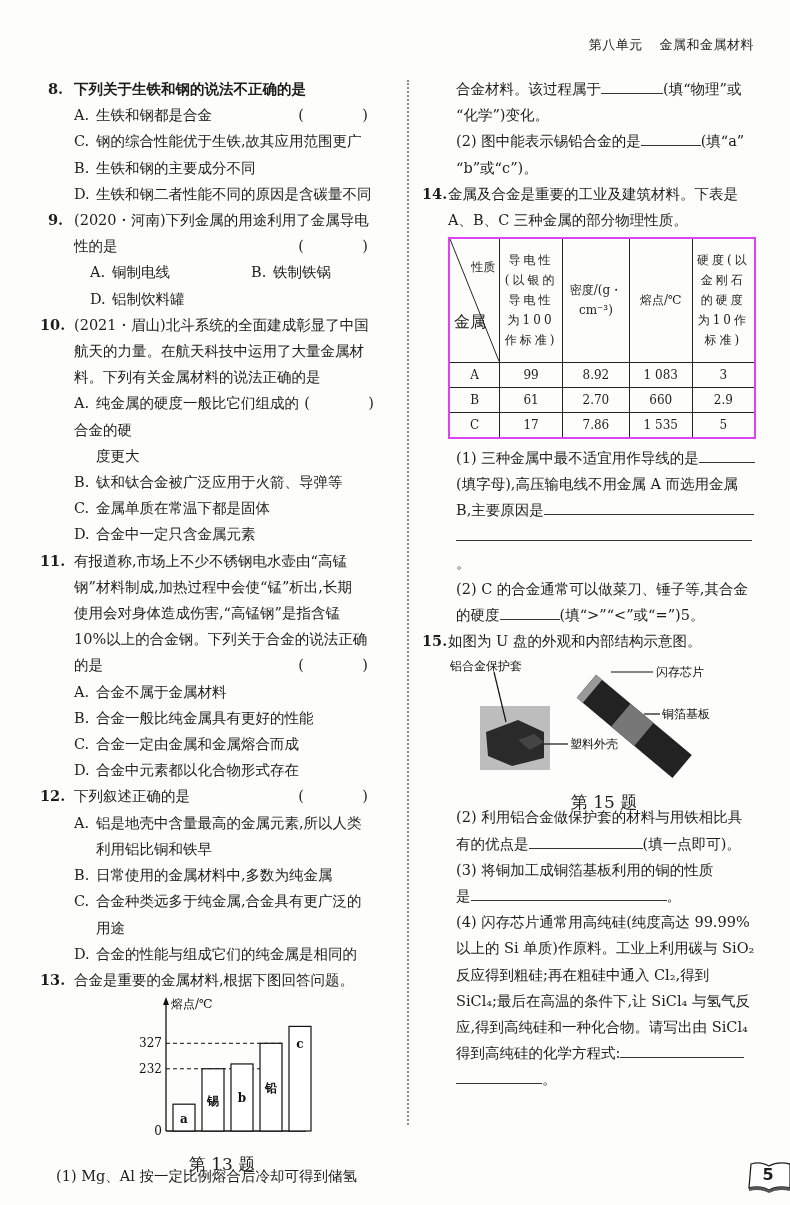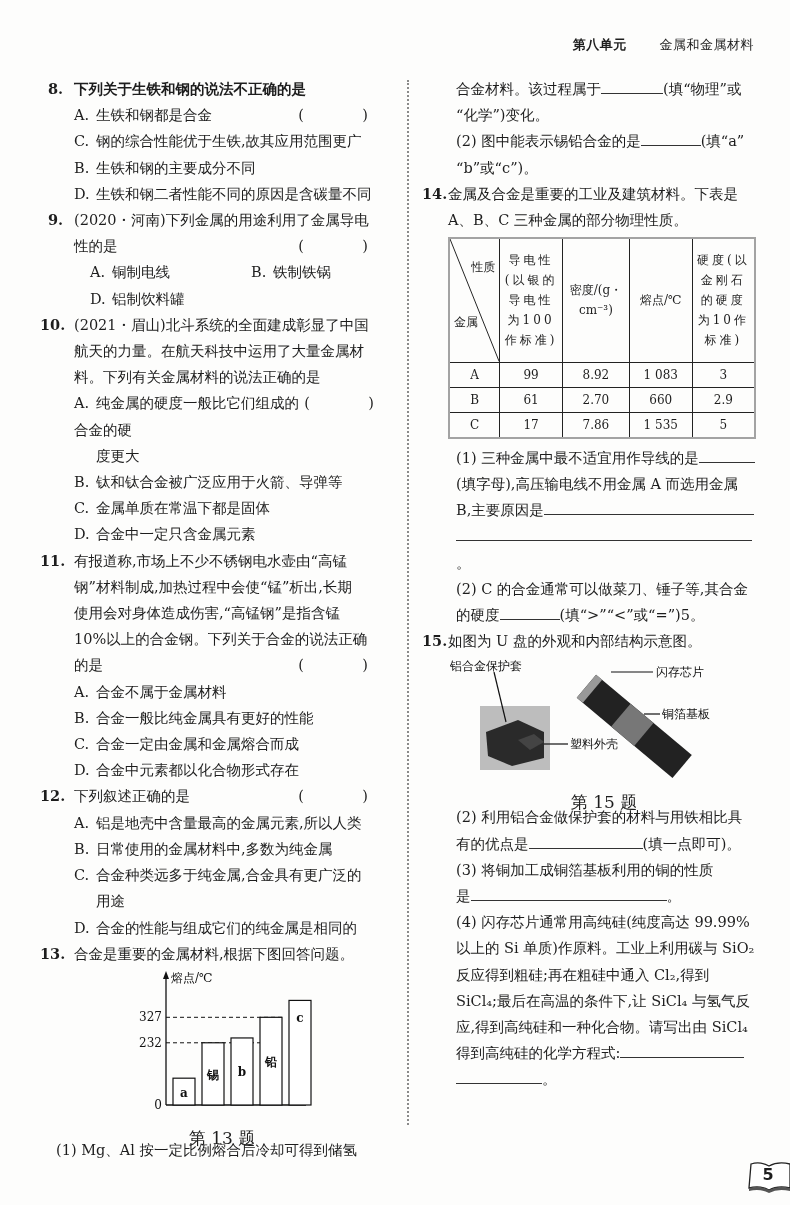--- a/index.html
+++ b/index.html
@@ -1,21 +1,21 @@
 <!DOCTYPE html>
 <html><head>
 <meta charset="utf-8">
 <style>
   * { box-sizing: border-box; margin: 0; padding: 0; }
   body {
     width: 790px; height: 1205px; background: #fdfdfc; position: relative; overflow: hidden;
     font-family: "DejaVu Serif", "Liberation Serif", serif; color: #1d1d1d;
   }
   .header { position: absolute; top: 36px; right: 36px; font-size: 13px; letter-spacing: 0.5px; }
-  .header .unit { font-weight: bold; margin-right: 28px; font-family: "DejaVu Sans", sans-serif; }
+  .header .unit { font-weight: normal; margin-right: 12px; font-family: "DejaVu Sans", sans-serif; }
   .header .chap { font-family: "DejaVu Sans", sans-serif; }
   .col { position: absolute; top: 76px; font-size: 14.5px; line-height: 26.2px; }
   .col.left { left: 48px; width: 348px; }
   .col.right { left: 448px; width: 312px; }
   .divider { position: absolute; left: 407px; top: 80px; width: 0; height: 1045px; border-left: 2px dotted #8a8a8a; }
   .q { position: relative; padding-left: 26px; }
   .qnum { position: absolute; left: 0; font-weight: bold; font-family: "DejaVu Serif", serif; }
   .q.wide .qnum { left: -8px; }
   .stem { display: block; }
   .paren { float: right; margin-right: 6px; letter-spacing: 22px; }
@@ -23,24 +23,24 @@
   .opt .lbl { display: inline-block; width: 22px; }
   .opt.cont { padding-left: 22px; }
   .optrow { display: flex; }
   .optrow .opt { width: 155px; margin-left: 16px; }
   .sub { display: block; }
   .blank { display: inline-block; border-bottom: 1px solid #333; height: 18px; vertical-align: baseline; }
   .chart-wrap { position: relative; width: 348px; height: 170px; }
   .caption { text-align: center; font-size: 17px; }
   table.props { border-collapse: collapse; width: 308px; margin: 4px 0 6px 0; font-size: 12px; line-height: 20px; }
   table.props td { border: 1px solid #222; text-align: center; vertical-align: middle; padding: 2px 3px; }
-  table.props { border: 2px solid #a3a3a3; }
+  table.props { border: 2px solid #d946ef; }
   table.props td.diag { position: relative; width: 50px; height: 124px; }
   .diag .tr { position: absolute; right: 4px; top: 18px; font-size: 12px; }
-  .diag .bl { position: absolute; left: 4px; bottom: 30px; font-size: 12px; text-align: center; }
+  .diag .bl { position: absolute; left: 4px; bottom: 30px; font-size: 16px; text-align: center; }
   .diag svg { position: absolute; left: 0; top: 0; width: 100%; height: 100%; }
   .colhdr { text-align: center; letter-spacing: 3px; }
   .photo-wrap { position: relative; width: 312px; height: 150px; }
   .pagebadge { position: absolute; left: 748px; top: 1160px; width: 42px; height: 34px; }
   .pagebadge span { position: absolute; left: 0; top: 5px; width: 40px; text-align: center; font-family: "DejaVu Sans", sans-serif; font-weight: bold; font-size: 16px; }
 </style>
 </head>
 <body>
 
 <div class="header">
@@ -96,20 +96,21 @@
     <span class="opt"><span class="lbl">A.</span><span>合金不属于金属材料</span></span>
     <span class="opt"><span class="lbl">B.</span><span>合金一般比纯金属具有更好的性能</span></span>
     <span class="opt"><span class="lbl">C.</span><span>合金一定由金属和金属熔合而成</span></span>
     <span class="opt"><span class="lbl">D.</span><span>合金中元素都以化合物形式存在</span></span>
   </div>
 
   <div class="q wide">
     <span class="qnum">12.</span>
     <span class="stem"><span>下列叙述正确的是</span><span class="paren">(　)</span></span>
     <span class="opt"><span class="lbl">A.</span><span>铝是地壳中含量最高的金属元素,所以人类</span></span>
+    <span class="opt cont">利用铝比铜和铁早</span>
     <span class="opt"><span class="lbl">B.</span><span>日常使用的金属材料中,多数为纯金属</span></span>
     <span class="opt"><span class="lbl">C.</span><span>合金种类远多于纯金属,合金具有更广泛的</span></span>
     <span class="opt cont">用途</span>
     <span class="opt"><span class="lbl">D.</span><span>合金的性能与组成它们的纯金属是相同的</span></span>
   </div>
 
   <div class="q wide">
     <span class="qnum">13.</span>
     <span class="stem">合金是重要的金属材料,根据下图回答问题。</span>
   </div>

